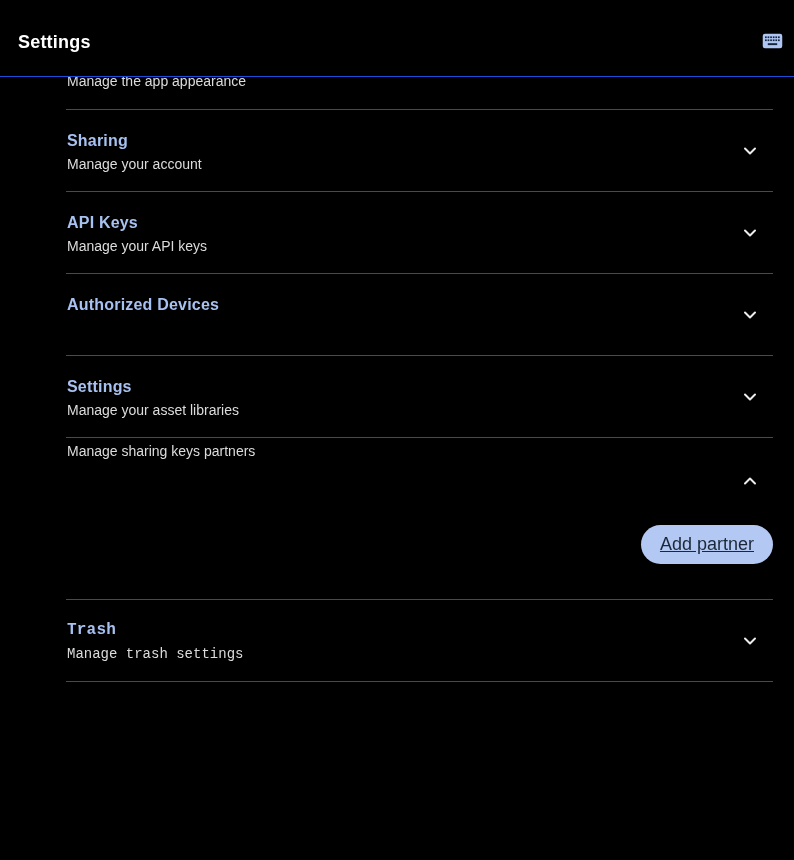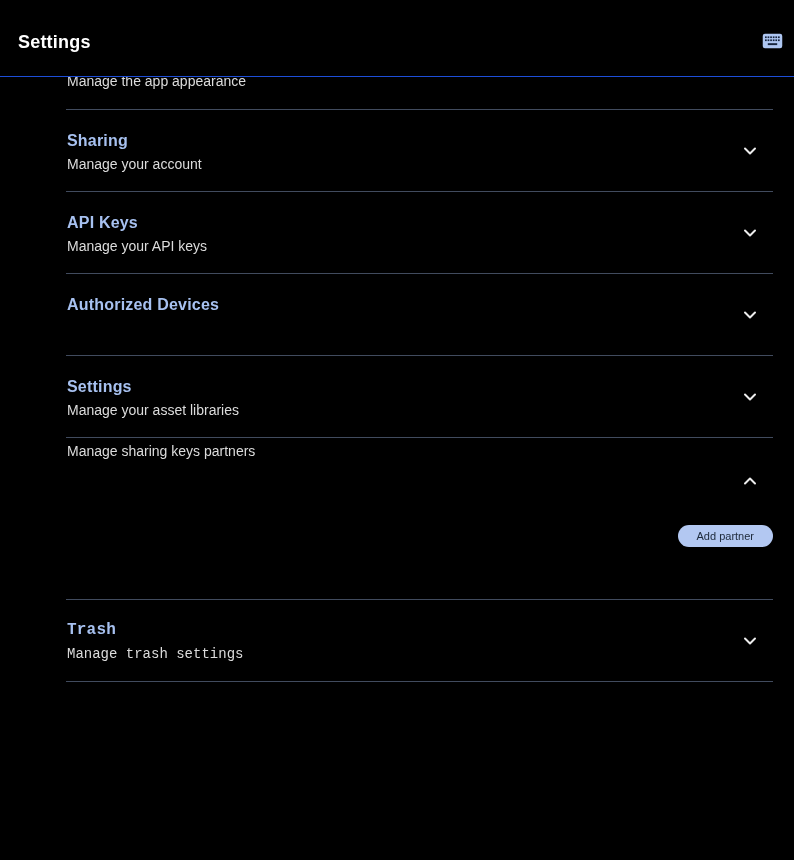--- a/index.html
+++ b/index.html
@@ -58,25 +58,26 @@
   }
 
   .chev {
     position: absolute; right: 32px; top: calc(50% - 12px);
     width: 24px; height: 24px; display: block;
   }
   .row-expanded .chev { top: 27px; }
 
   .action-row { position: absolute; top: 83px; right: 21px; }
   .pill-btn {
-    height: 22px; padding: 0 19px;
+    height: 39px; padding: 0 19px;
     border: none; border-radius: 20px;
     background: #b3c8f2; color: #1c2839;
-    font-size: 11px; font-weight: 500; font-family: inherit;
+    font-size: 18px; font-weight: 500; font-family: inherit;
     cursor: pointer;
+    text-decoration: underline;
   }
 </style>
 </head>
 <body>
 
 <div class="app">
 
   <header class="appbar">
     <h1 class="appbar-title">Settings</h1>
     <button class="kbd-btn">

